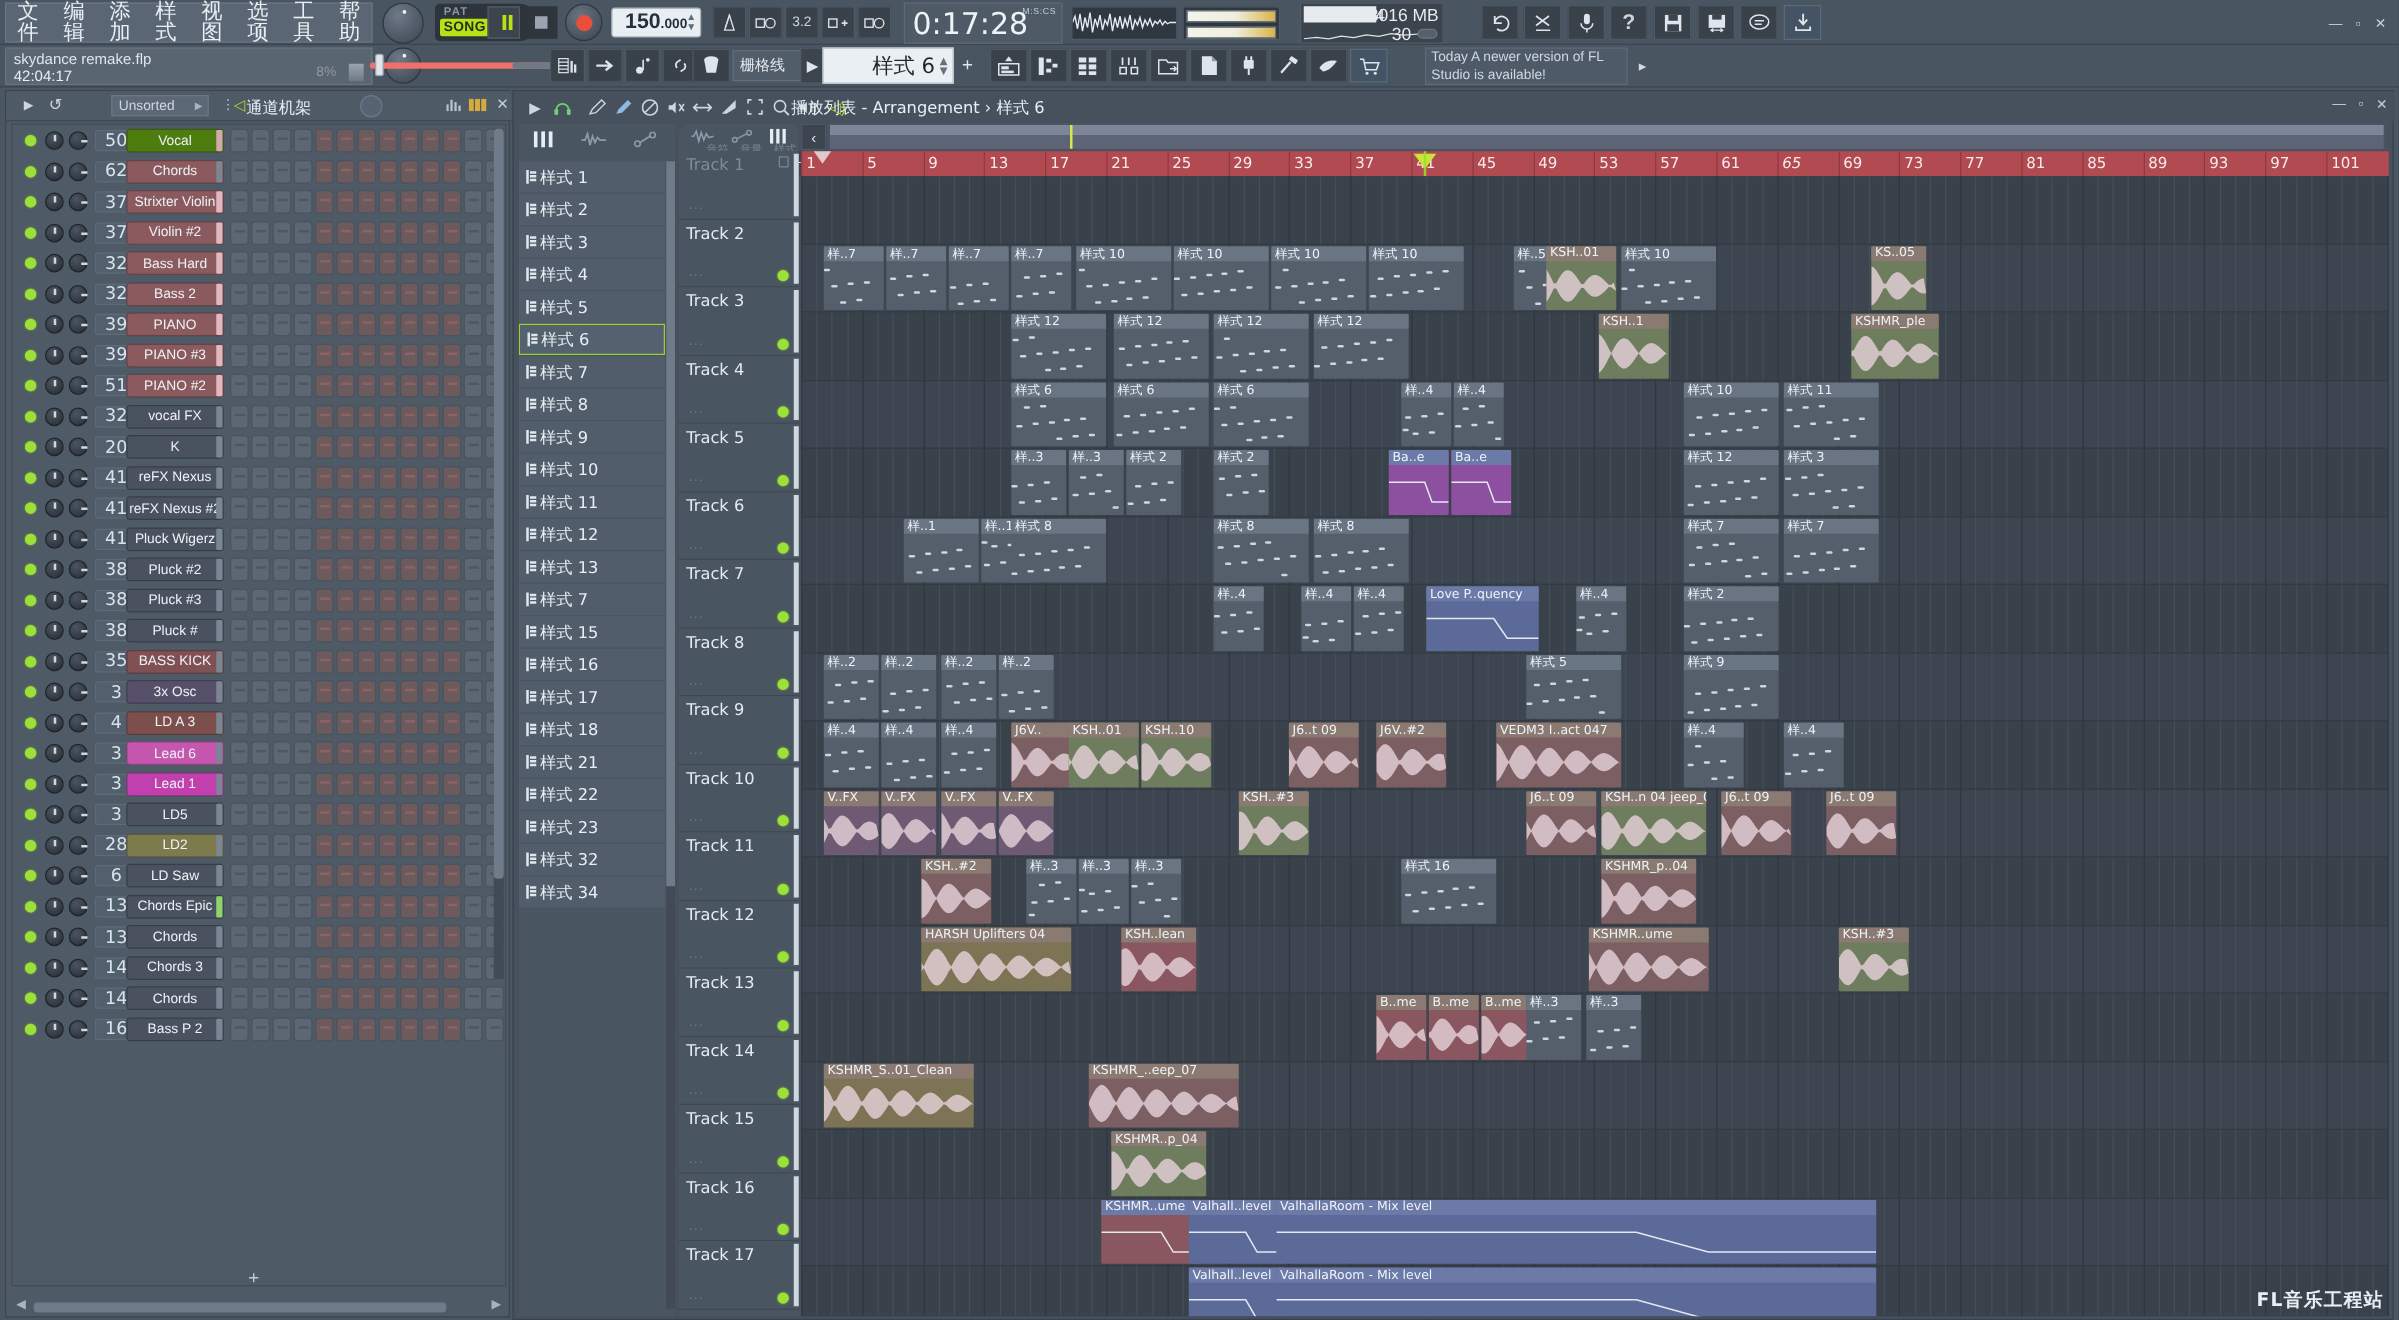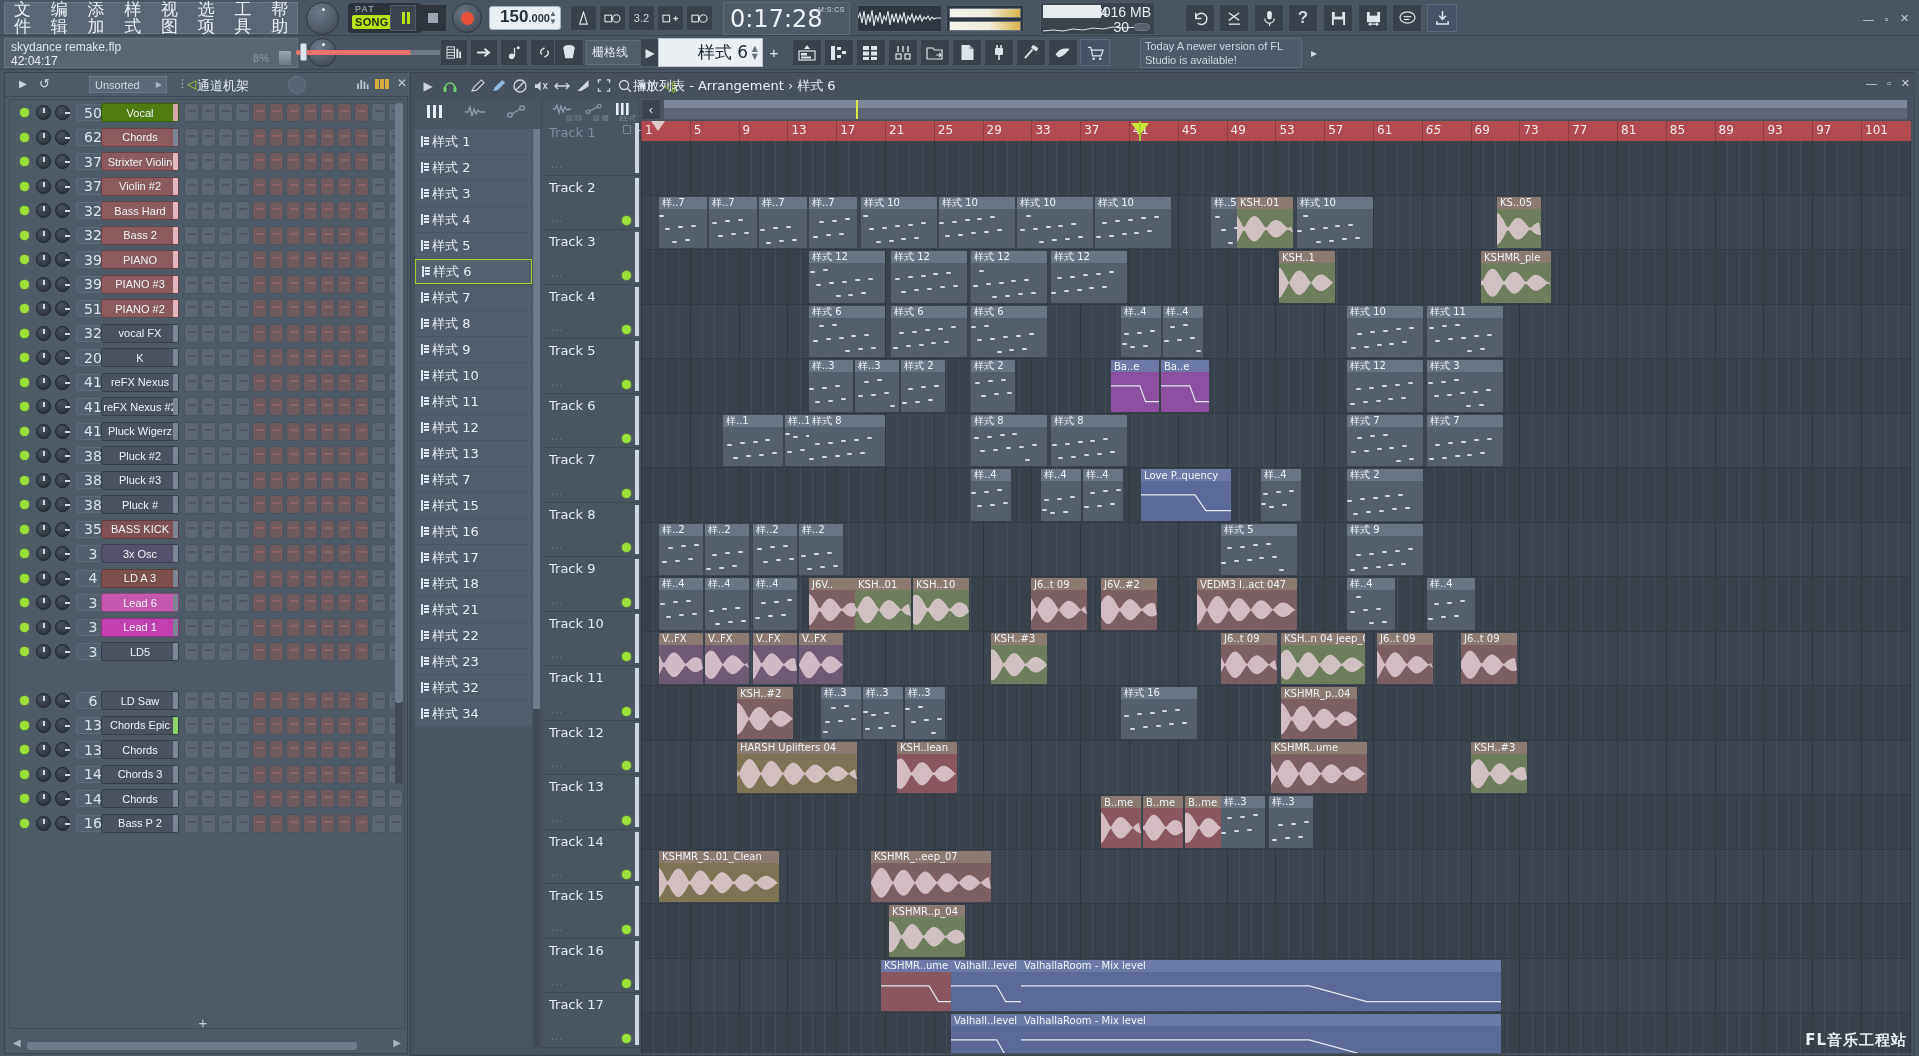--- a/index.html
+++ b/index.html
@@ -1076,20 +1076,43 @@
             <div class="step"></div>
             <div class="step"></div>
           </div>
         </div>
         <div class="chrow" style="top: 539px;">
           <div class="ch-led"></div>
           <div class="ch-k1"></div>
           <div class="ch-k2"></div>
           <div class="ch-num">3</div>
           <div class="ch-name" style="background:#49525e">LD5</div>
+          <div class="ch-bar" style="background:#7a8694"></div>
+          <div class="ch-steps">
+            <div class="step"></div>
+            <div class="step"></div>
+            <div class="step"></div>
+            <div class="step"></div>
+            <div class="step r"></div>
+            <div class="step r"></div>
+            <div class="step r"></div>
+            <div class="step r"></div>
+            <div class="step r"></div>
+            <div class="step r"></div>
+            <div class="step r"></div>
+            <div class="step"></div>
+            <div class="step"></div>
+          </div>
+        </div>
+        <div class="chrow" style="top: 563.5px;">
+          <div class="ch-led"></div>
+          <div class="ch-k1"></div>
+          <div class="ch-k2"></div>
+          <div class="ch-num">28</div>
+          <div class="ch-name" style="background:#7d7a4e">LD2</div>
           <div class="ch-bar" style="background:#7a8694"></div>
           <div class="ch-steps">
             <div class="step"></div>
             <div class="step"></div>
             <div class="step"></div>
             <div class="step"></div>
             <div class="step r"></div>
             <div class="step r"></div>
             <div class="step r"></div>
             <div class="step r"></div>

